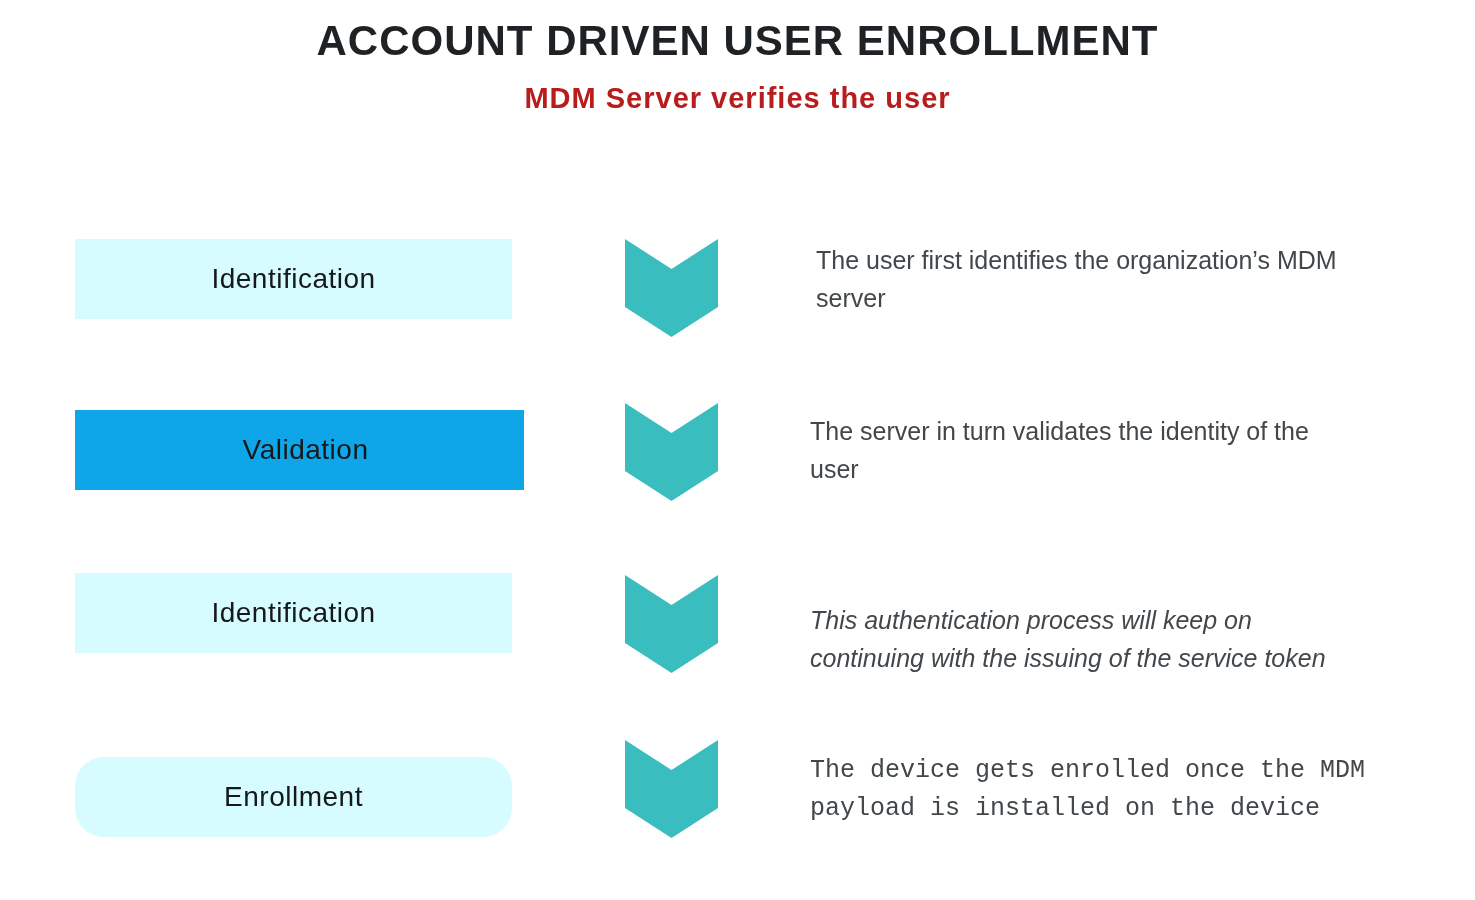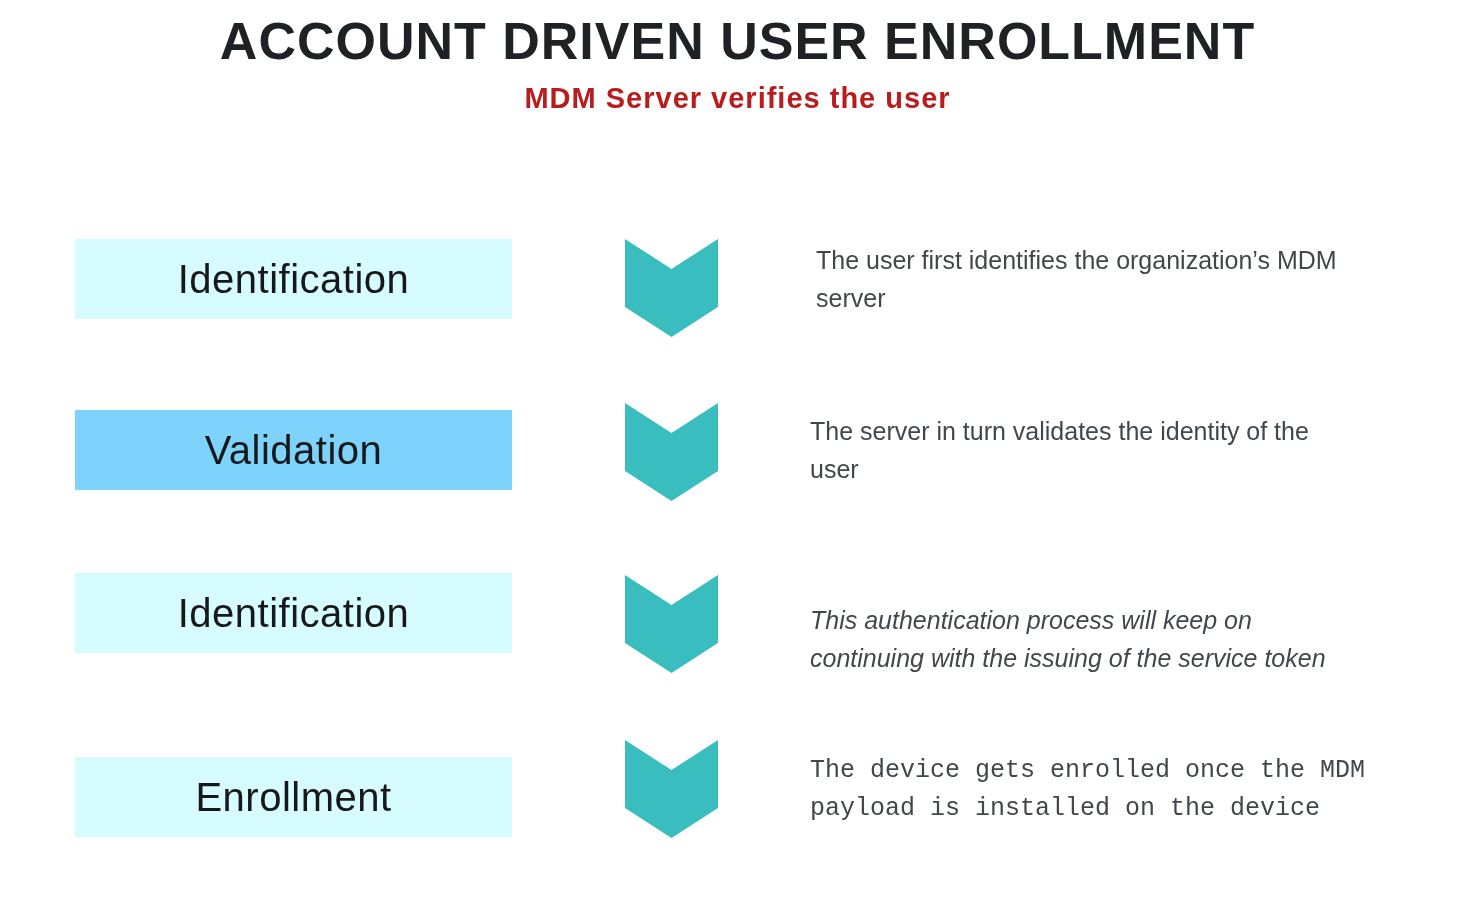--- a/index.html
+++ b/index.html
@@ -12,21 +12,21 @@
     overflow: hidden;
   }
   .header {
     position: absolute;
     top: 20px;
     left: 0;
     width: 100%;
     text-align: center;
   }
   .title {
-    font-size: 52px;
+    font-size: 42px;
     line-height: 42px;
     font-weight: bold;
     letter-spacing: 1px;
     color: #1f2225;
   }
   .subtitle {
     margin-top: 22px;
     font-size: 29px;
     line-height: 29px;
     font-weight: bold;
@@ -43,21 +43,21 @@
     left: 75px;
     top: 0;
     width: 437px;
     height: 80px;
     background: #d6fcff;
     display: flex;
     align-items: center;
     justify-content: center;
   }
   .step-label {
-    font-size: 40px;
+    font-size: 28px;
     font-weight: normal;
     color: #17181a;
     letter-spacing: 0.5px;
   }
   .chev {
     position: absolute;
     left: 625px;
     width: 93px;
     height: 98px;
   }
@@ -97,21 +97,21 @@
     <div class="chev">
       <svg viewBox="0 0 93 98" xmlns="http://www.w3.org/2000/svg">
         <polygon points="0,0 46.5,30 93,0 93,68 46.5,98 0,68" fill="#3abdbe"></polygon>
       </svg>
     </div>
     <div class="desc">The user first identifies the organization’s MDM
 server</div>
   </div>
 
   <div class="row row2">
-    <div class="step-box" style="background: #7dd3fc;">
+    <div class="step-box" style="background: #0ea5e9; padding-left: 12px;">
       <span class="step-label">Validation</span>
     </div>
     <div class="chev">
       <svg viewBox="0 0 93 98" xmlns="http://www.w3.org/2000/svg">
         <polygon points="0,0 46.5,30 93,0 93,68 46.5,98 0,68" fill="#3abdbe"></polygon>
       </svg>
     </div>
     <div class="desc">The server in turn validates the identity of the
 user</div>
   </div>
@@ -123,21 +123,21 @@
     <div class="chev">
       <svg viewBox="0 0 93 98" xmlns="http://www.w3.org/2000/svg">
         <polygon points="0,0 46.5,30 93,0 93,68 46.5,98 0,68" fill="#3abdbe"></polygon>
       </svg>
     </div>
     <div class="desc">This authentication process will keep on
 continuing with the issuing of the service token</div>
   </div>
 
   <div class="row row4">
-    <div class="step-box" style="background: rgb(214, 252, 255);">
+    <div class="step-box" style="background: rgb(214, 252, 255); border-radius: 29px;">
       <span class="step-label">Enrollment</span>
     </div>
     <div class="chev">
       <svg viewBox="0 0 93 98" xmlns="http://www.w3.org/2000/svg">
         <polygon points="0,0 46.5,30 93,0 93,68 46.5,98 0,68" fill="#3abdbe"></polygon>
       </svg>
     </div>
     <div class="desc">The device gets enrolled once the MDM
 payload is installed on the device</div>
   </div>

